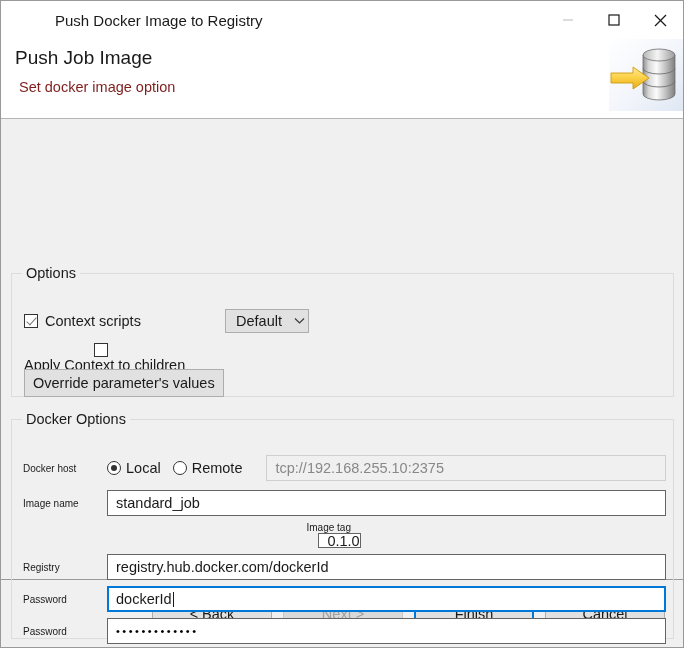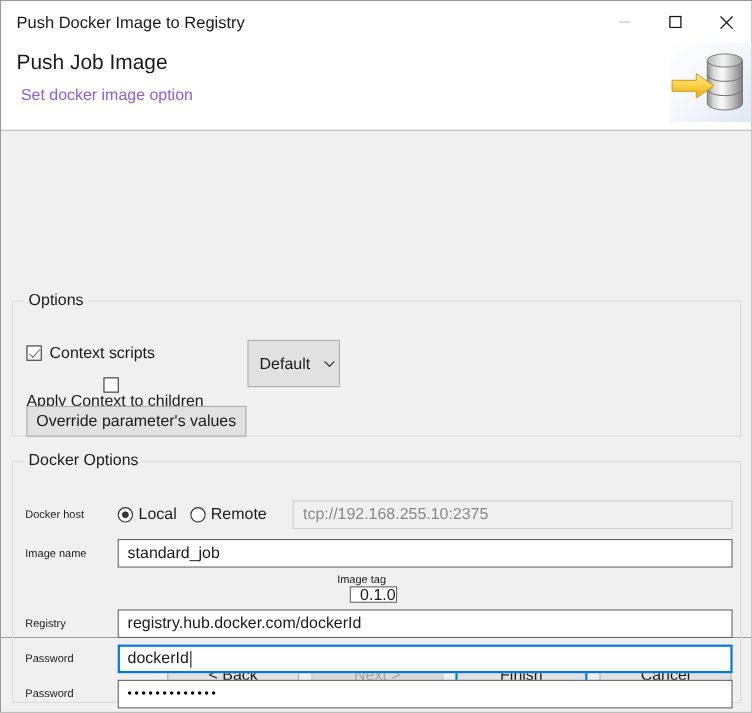--- a/index.html
+++ b/index.html
@@ -22,20 +22,21 @@
   }
 
   
   .titlebar {
     height: 38px;
     background: #ffffff;
     display: flex;
     align-items: center;
     flex: none;
     position: relative;
+    padding-left: 40px;
   }
   .titlebar-text {
     font-size: 15px;
     color: #1a1a1a;
     padding-left: 14px;
     white-space: nowrap;
   }
   .titlebar-buttons {
     position: absolute;
     right: 0; top: 0;
@@ -60,21 +61,21 @@
   .header-title {
     position: absolute;
     left: 14px; top: 8px;
     font-size: 19px;
     color: #1a1a1a;
   }
   .header-sub {
     position: absolute;
     left: 18px; top: 40px;
     font-size: 14.5px;
-    color: #8b5cf6;
+    color: #7f1d1d;
   }
   .header-icon {
     position: absolute;
     right: 0px; top: 0px;
     width: 74px; height: 72px;
     background: linear-gradient(135deg, #ffffff 0%, #f2f5fb 55%, #dfe7f3 100%);
   }
 
   
   .body {
@@ -123,21 +124,21 @@
     left: 4px; top: 0px;
     width: 4px; height: 9px;
     border: solid #7a7a7a;
     border-width: 0 1.6px 1.6px 0;
     transform: rotate(42deg);
   }
 
   
   .combo {
     position: absolute;
-    height: 43px;
+    height: 24px;
     background: #e1e1e1;
     border: 1px solid #adadad;
     display: flex;
     align-items: center;
     padding: 0 7px 0 10px;
     font-size: 14.5px;
     color: #1a1a1a;
     justify-content: space-between;
   }
   .combo .chev { margin-left: 12px; display:flex; align-items:center; }

